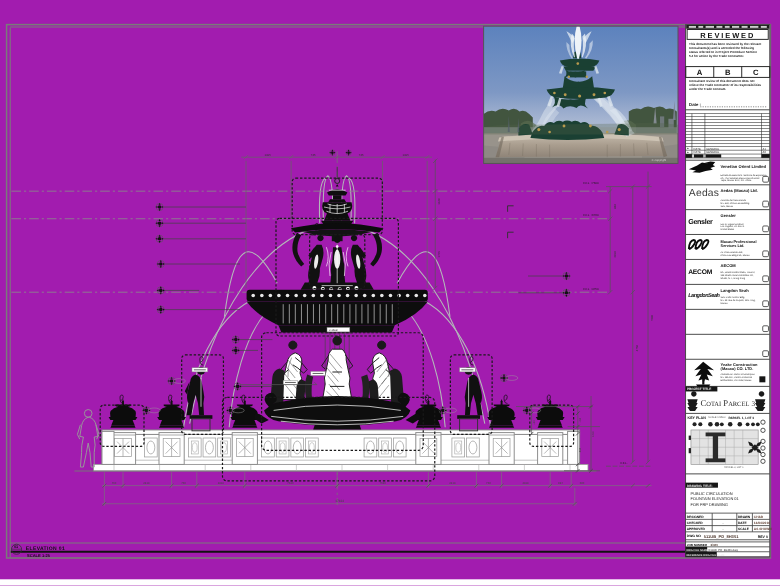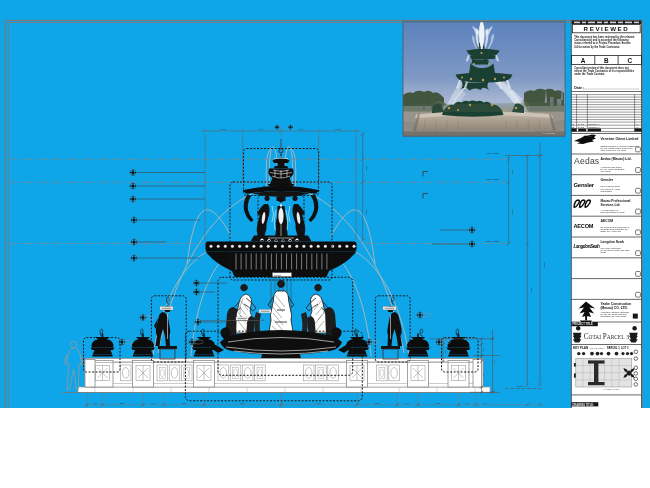--- a/index.html
+++ b/index.html
@@ -1,16 +1,16 @@
 <!DOCTYPE html>
 <html><head>
 <meta charset="utf-8">
 <style>
 html,body{margin:0;padding:0;background:#fff;}
-#page{position:relative;width:650px;height:408px;background:#0ea5e9;overflow:hidden;
+#page{position:relative;width:650px;height:483px;background:#a21caf;overflow:hidden;
 font-family:"Liberation Sans",sans-serif;}
 svg{position:absolute;left:0;top:0;}
 </style>
 </head>
 <body>
 <div id="page">
 <svg width="650" height="488" viewBox="0 0 650 488">
 
 <g stroke="#7a7a7a" fill="none" stroke-width="0.9">
   <rect x="5.5" y="20.5" width="636.5" height="444.5" stroke-width="1.3"></rect>

